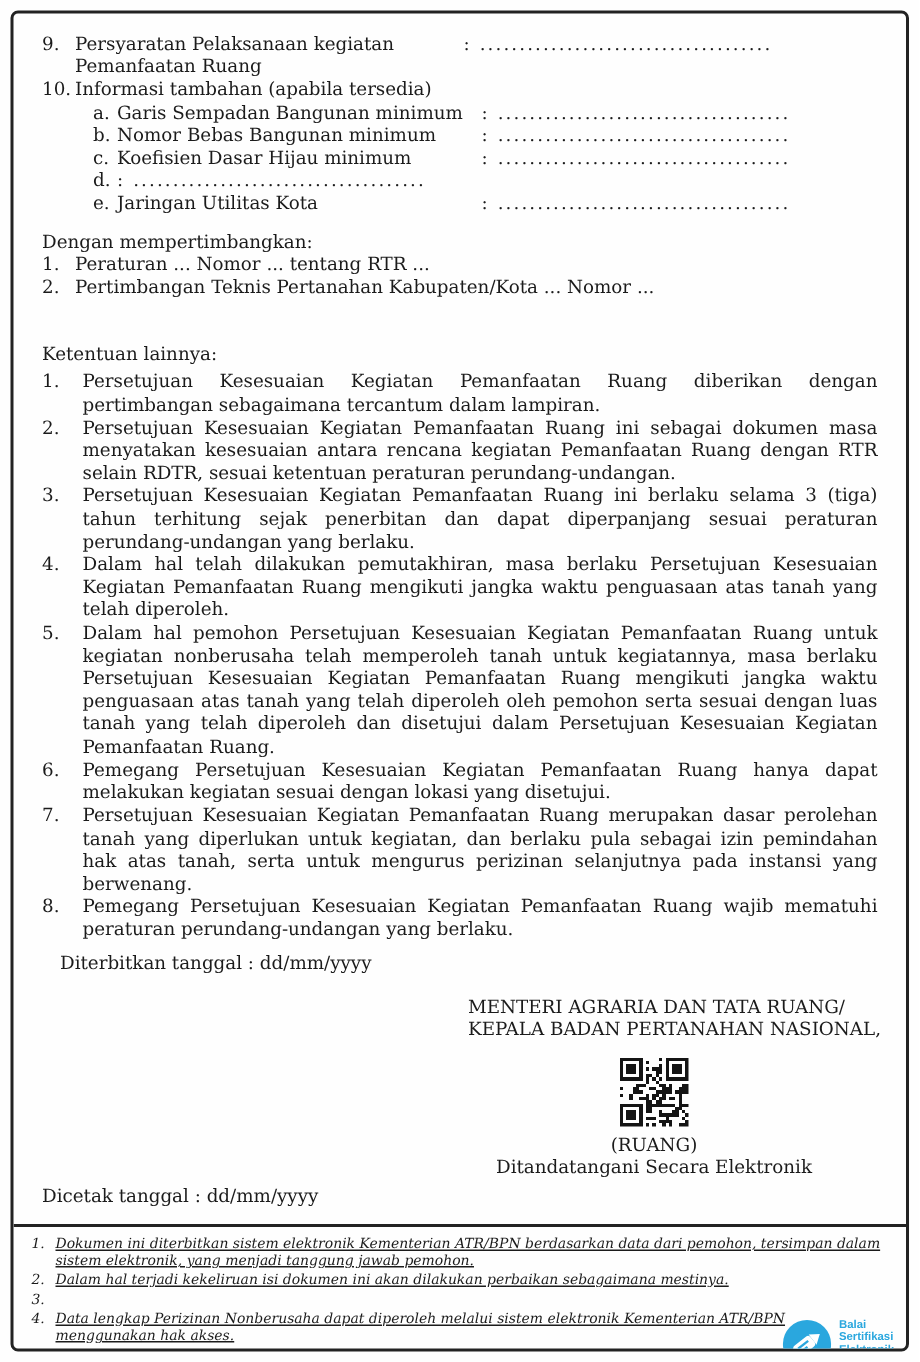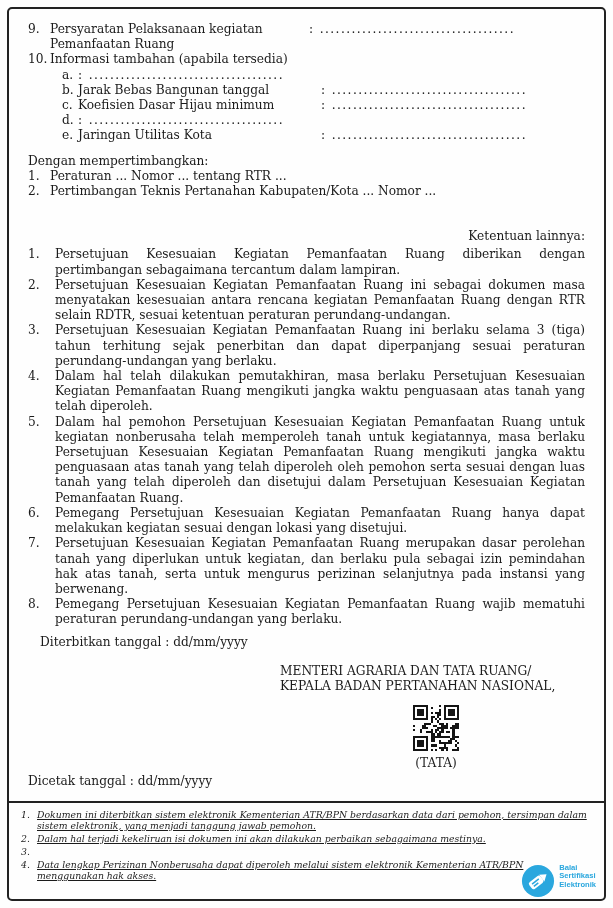--- a/index.html
+++ b/index.html
@@ -26,21 +26,21 @@
   .oli .t{flex:1;}
 
   
   .prov{margin-top:3px;}
   .prov .oli .n{flex:0 0 27px;}
   .prov .oli .t{text-align:justify;}
 
   .issued{margin-top:7px;margin-left:12px;}
 
   .sigblock{margin-left:252px;width:312px;margin-top:14px;}
-  .sigblock .office{white-space:nowrap;}
+  .sigblock .office{white-space:nowrap;margin-left:32px;}
   .qrwrap{width:46px;height:46px;margin:11px auto 5px;}
   .center{text-align:center;}
   .printed{margin-top:3px;}
 
   
   .footer{margin:11px -19px 0;border-top:2px solid #222;padding:6px 14px 0 12px;position:relative;}
   .fn{display:flex;align-items:flex-start;font-style:italic;font-size:9.3px;line-height:11px;margin-bottom:2px;}
   .fn .n{flex:0 0 16px;font-style:italic;}
   .fn .t{flex:1;text-decoration:underline;}
   .fn .t.narrow{max-width:448px;}
@@ -62,25 +62,26 @@
       <span class="val">: .....................................</span>
     </div>
 
     <div class="kv">
       <span class="num">10.</span>
       <span class="lbl">Informasi tambahan (apabila tersedia)</span>
     </div>
 
     <div class="kv sub">
       <span class="num">a.</span>
+      <span class="lbl">Garis Sempadan Bangunan minimum</span>
       <span class="val">: .....................................</span>
     </div>
     <div class="kv sub">
       <span class="num">b.</span>
-      <span class="lbl">Jarak Bebas Bangunan tanggal</span>
+      <span class="lbl">Nomor Bebas Bangunan minimum</span>
       <span class="val">: .....................................</span>
     </div>
     <div class="kv sub">
       <span class="num">c.</span>
       <span class="lbl">Koefisien Dasar Hijau minimum</span>
       <span class="val">: .....................................</span>
     </div>
     <div class="kv sub">
       <span class="num">d.</span>
       <span class="val">: .....................................</span>
@@ -94,21 +95,21 @@
     <div class="heading">Dengan mempertimbangkan:</div>
     <div class="oli">
       <span class="n">1.</span>
       <div class="t">Peraturan ... Nomor ... tentang RTR ...</div>
     </div>
     <div class="oli">
       <span class="n">2.</span>
       <div class="t">Pertimbangan Teknis Pertanahan Kabupaten/Kota ... Nomor ...</div>
     </div>
 
-    <div class="heading" style="margin-top:30px;text-align:right;">Ketentuan lainnya:</div>
+    <div class="heading" style="margin-top:30px;">Ketentuan lainnya:</div>
     <div class="prov">
       <div class="oli">
         <span class="n">1.</span>
         <div class="t">Persetujuan Kesesuaian Kegiatan Pemanfaatan Ruang diberikan dengan pertimbangan sebagaimana tercantum dalam lampiran.</div>
       </div>
       <div class="oli">
         <span class="n">2.</span>
         <div class="t">Persetujuan Kesesuaian Kegiatan Pemanfaatan Ruang ini sebagai dokumen masa menyatakan kesesuaian antara rencana kegiatan Pemanfaatan Ruang dengan RTR selain RDTR, sesuai ketentuan peraturan perundang-undangan.</div>
       </div>
       <div class="oli">
@@ -352,21 +353,22 @@
             <rect x="5" y="20" width="1" height="1"></rect>
             <rect x="6" y="20" width="1" height="1"></rect>
             <rect x="8" y="20" width="1" height="1"></rect>
             <rect x="10" y="20" width="1" height="1"></rect>
             <rect x="13" y="20" width="1" height="1"></rect>
             <rect x="15" y="20" width="1" height="1"></rect>
             <rect x="18" y="20" width="1" height="1"></rect>
             <rect x="19" y="20" width="1" height="1"></rect>
             <rect x="20" y="20" width="1" height="1"></rect>
           </svg></div>
-      <div class="center">(TATA)</div>
+      <div class="center">(RUANG)</div>
+      <div class="center">Ditandatangani Secara Elektronik</div>
     </div>
 
     <div class="printed">Dicetak tanggal : dd/mm/yyyy</div>
 
     <div class="footer">
       <div class="fn">
         <span class="n">1.</span>
         <div class="t">Dokumen ini diterbitkan sistem elektronik Kementerian ATR/BPN berdasarkan data dari pemohon, tersimpan dalam sistem elektronik, yang menjadi tanggung jawab pemohon.</div>
       </div>
       <div class="fn">

